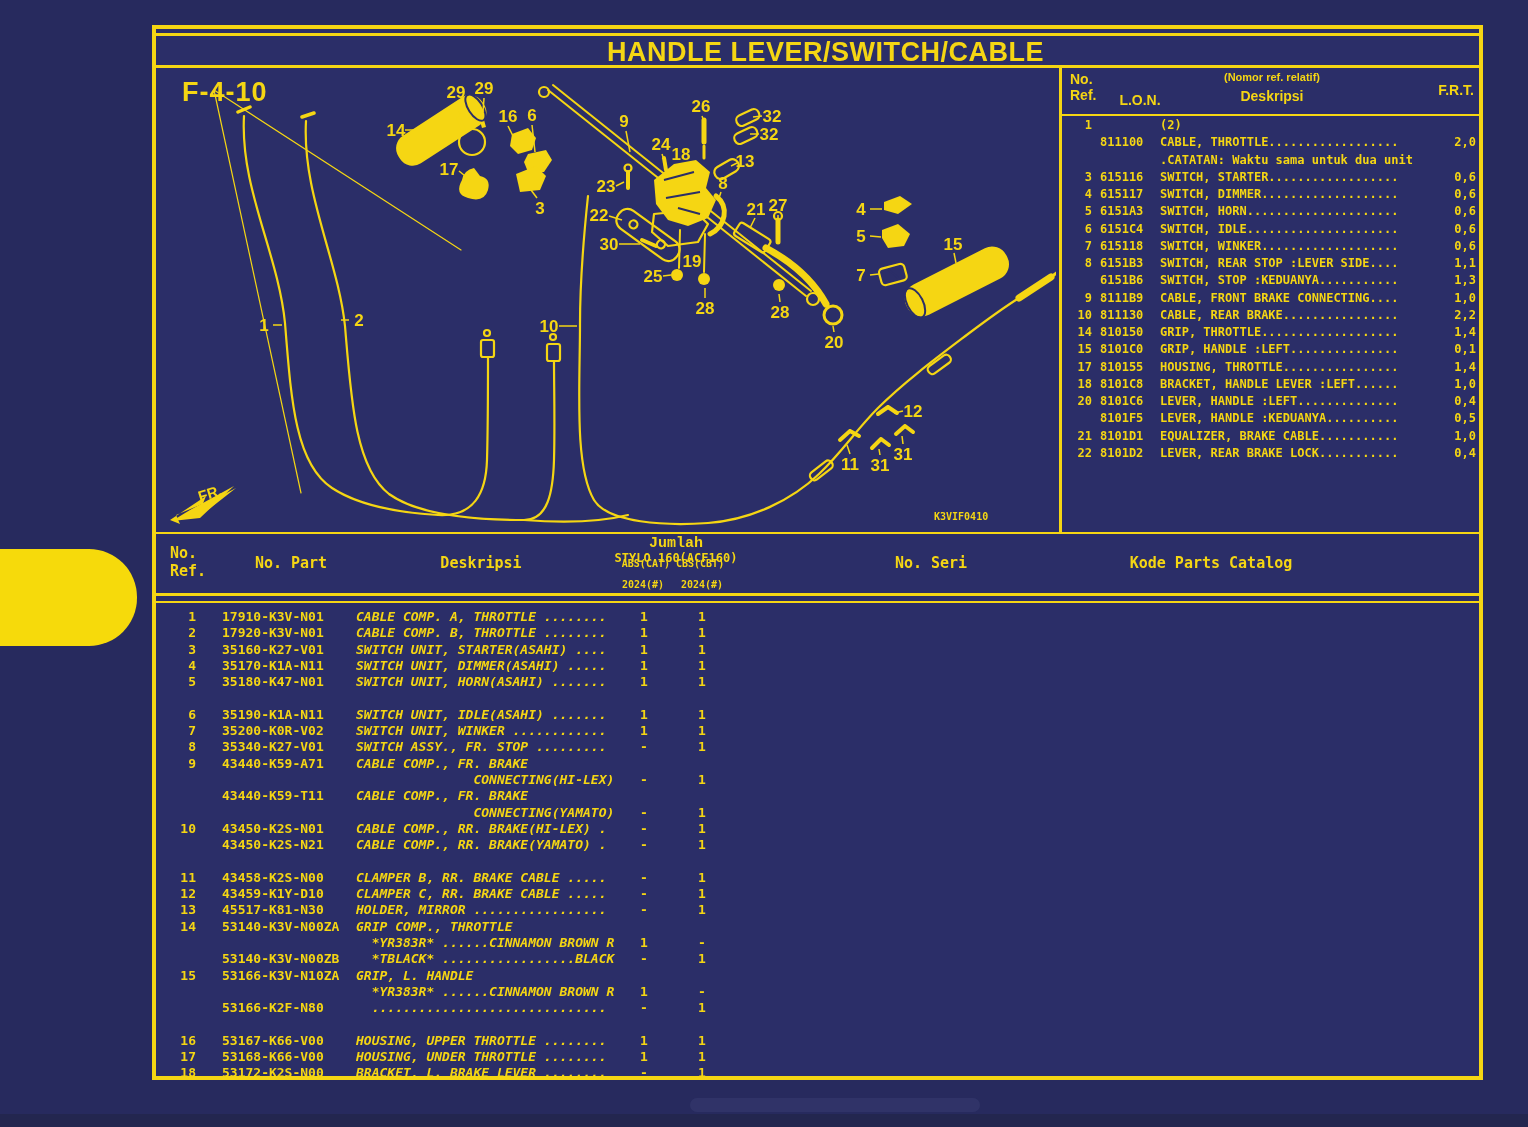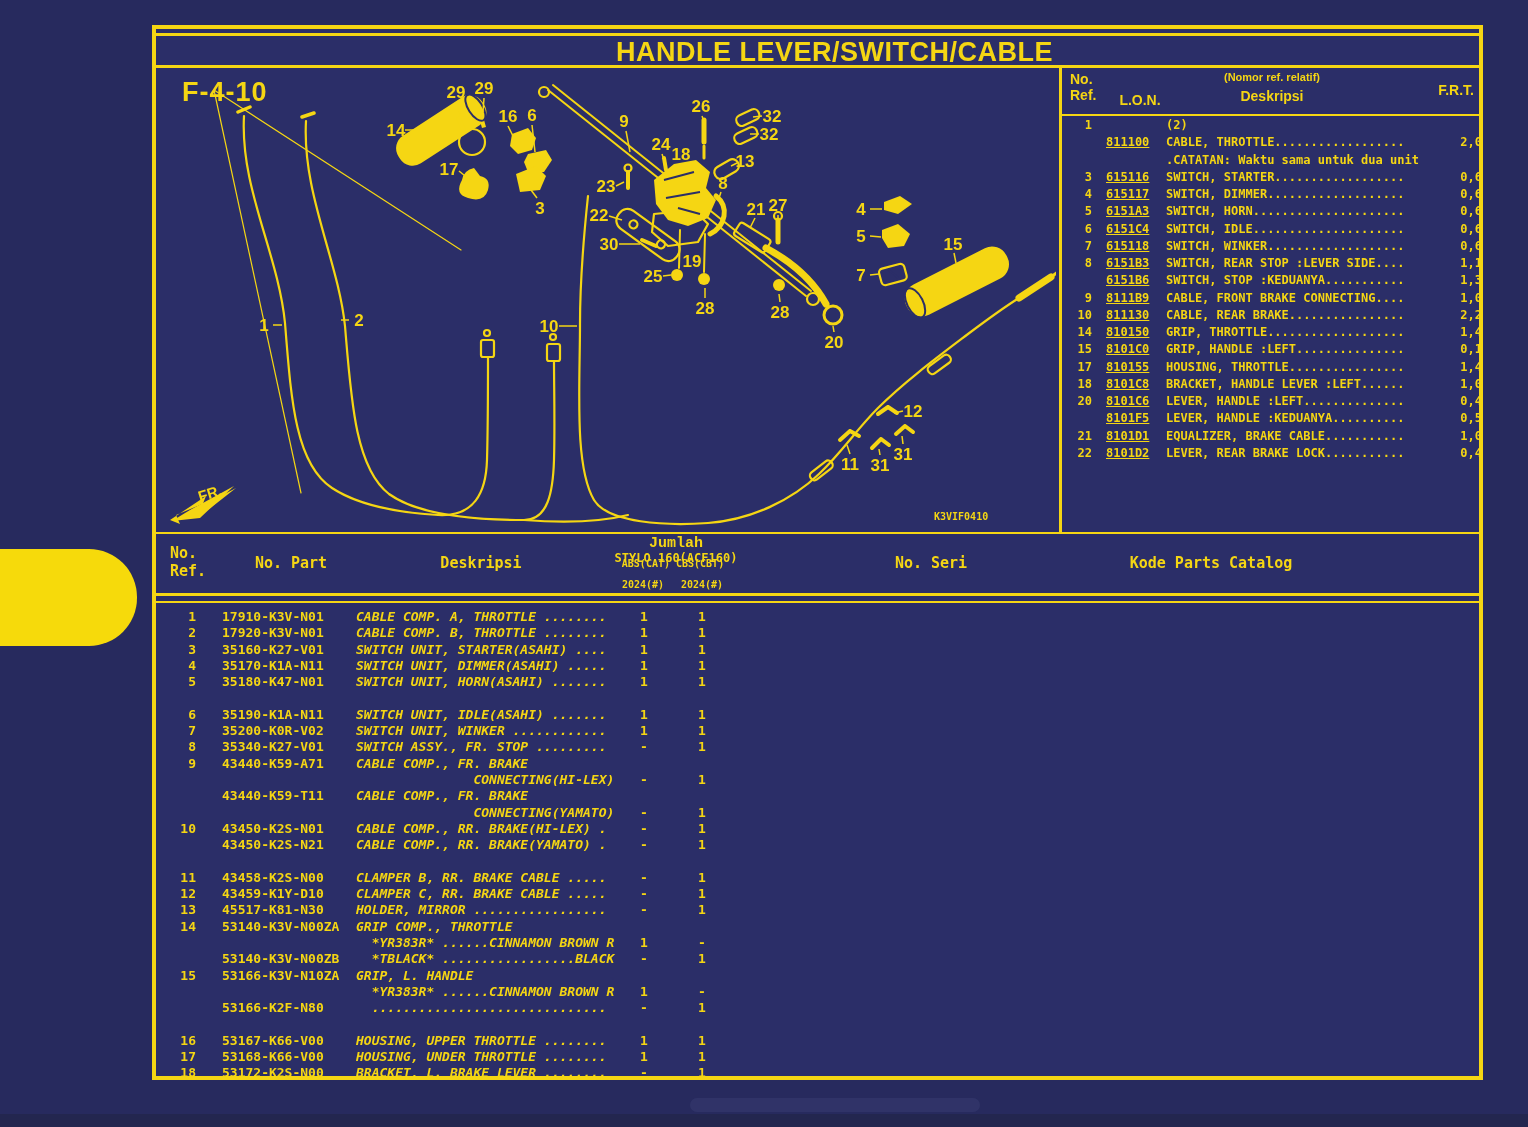--- a/index.html
+++ b/index.html
@@ -22,44 +22,44 @@
     font:bold 22px "DejaVu Sans Mono",monospace;}
   .page{
     position:absolute;left:152px;top:25px;width:1331px;height:1055px;
     background:var(--navy);border:4px solid var(--y);box-sizing:border-box;
   }
   
   .inner-topline{position:absolute;left:0;top:4px;width:100%;height:3px;background:var(--y);}
   .titlebar{position:absolute;left:0;top:7px;width:100%;height:29px;}
   .doc-code{position:absolute;left:26px;top:1px;color:var(--y);
     font:bold 27px "Liberation Sans",sans-serif;letter-spacing:1px;margin-top:40px;}
-  .doc-title{position:absolute;left:17px;top:1px;width:100%;text-align:center;color:var(--y);
+  .doc-title{position:absolute;left:8px;top:1px;width:100%;text-align:center;color:var(--y);
     font:bold 27px "Liberation Sans",sans-serif;letter-spacing:0.5px;}
   .titlebar-underline{position:absolute;left:0;top:36px;width:100%;height:3px;background:var(--y);}
 
   
   .diagram{position:absolute;left:0;top:39px;width:900px;height:464px;}
   .diagram svg{display:block;}
 
   
   .ref-table{position:absolute;left:903px;top:39px;width:420px;height:464px;border-left:3px solid var(--y);}
   .ref-head{position:relative;height:46px;border-bottom:2px solid var(--y);color:var(--y);
     font:bold 14px "Liberation Sans",sans-serif;}
   .rh-ref{position:absolute;left:8px;top:3px;line-height:16px;}
   .rh-lon{position:absolute;left:48px;top:24px;width:60px;text-align:center;}
   .rh-relatif{position:absolute;left:110px;top:3px;width:200px;text-align:center;font-size:11px;}
   .rh-desk{position:absolute;left:110px;top:20px;width:200px;text-align:center;}
   .rh-frt{position:absolute;right:8px;top:14px;}
   .ref-body{position:absolute;left:0;top:50px;width:100%;}
   .rrow{display:flex;height:17.25px;line-height:17.25px;white-space:pre;color:var(--y);
     font:bold 12px "DejaVu Sans Mono",monospace;}
   .r-ref{width:30px;text-align:right;flex:none;}
-  .r-lon{width:50px;margin-left:14px;flex:none;text-decoration:underline;}
+  .r-lon{width:50px;margin-left:8px;flex:none;}
   .r-desc{flex:1;margin-left:10px;overflow:visible;}
-  .r-frt{width:34px;text-align:right;margin-right:0;flex:none;}
+  .r-frt{width:34px;text-align:right;margin-right:6px;flex:none;}
 
   
   .parts-head{position:absolute;left:0;top:503px;width:100%;height:64px;
     border-top:2px solid var(--y);border-bottom:3px solid var(--y);box-sizing:border-box;
     color:var(--y);font:bold 15px "DejaVu Sans Mono",monospace;}
   .parts-head-line2{position:absolute;left:0;top:572px;width:100%;height:2px;background:var(--y);}
   .ph-ref{position:absolute;left:14px;top:10px;line-height:18px;}
   .ph-part{position:absolute;left:70px;top:20px;width:130px;text-align:center;}
   .ph-desk{position:absolute;left:250px;top:20px;width:150px;text-align:center;}
   .ph-jumlah{position:absolute;left:430px;top:2px;width:180px;text-align:center;line-height:15px;font-family:Liberation Mono, monospace;}

